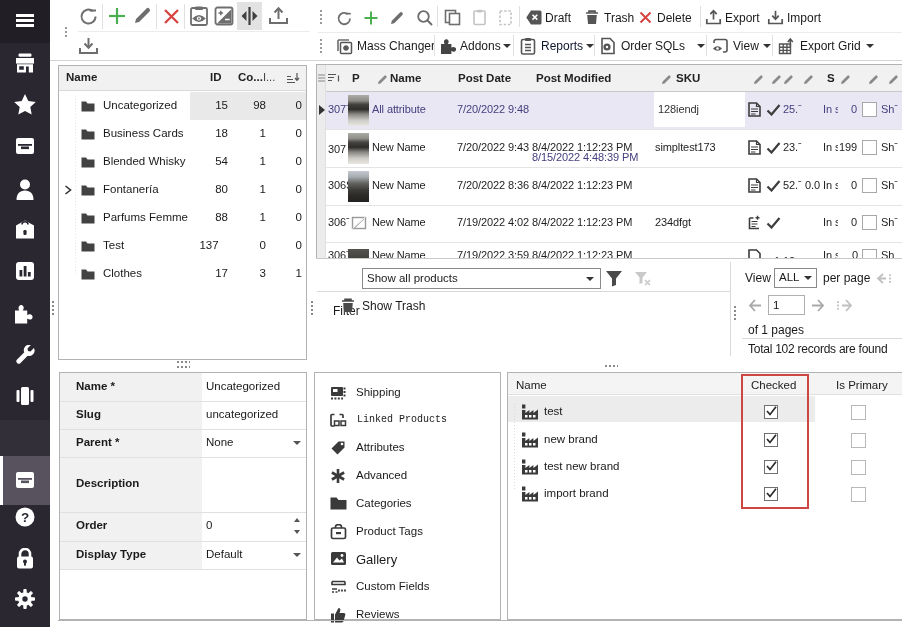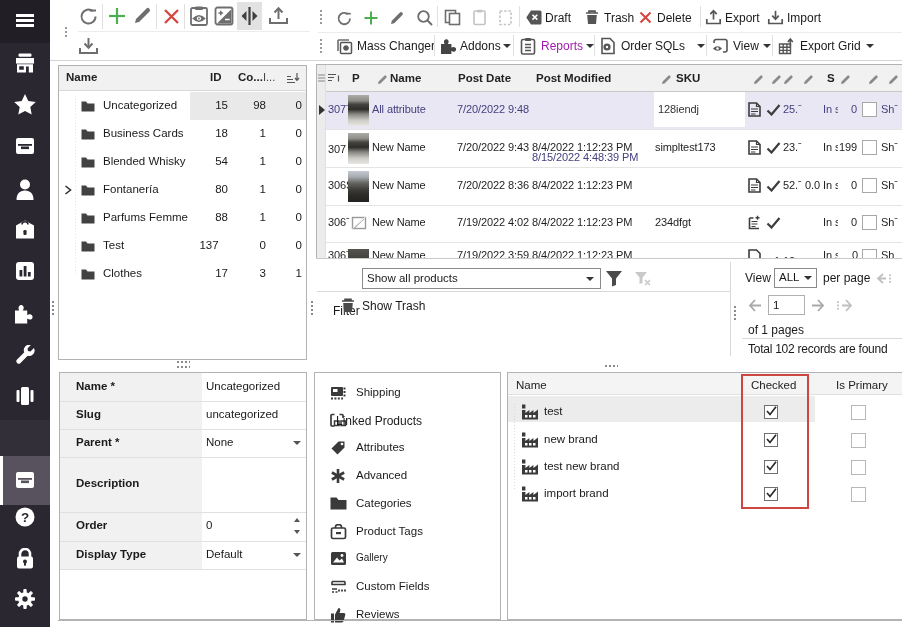--- a/index.html
+++ b/index.html
@@ -222,21 +222,21 @@
  <path d="M1 6 h3.6 c-2 -3.2 0.8 -5.6 2.8 -4.4 c1.6 1 1.6 2.8 0.4 4.4 h3.6 v3.6 c3.2 -2 5.6 0.8 4.4 2.8 c-1 1.6 -2.8 1.6 -4.4 0.4 v3.6 h-10.4 z" fill="#444"></path>
 </svg>
 <div class="abs txt" style="left:460px;top:39px;font-size:12px;color:#1a1a1a;">Addons</div>
 <div class="abs" style="left:503px;top:44px;width:0;height:0;border-left:4px solid transparent;border-right:4px solid transparent;border-top:4.5px solid #333;"></div>
 <div class="vline" style="left:513px;top:35px;height:21px;background:#e0e0e0;"></div>
 <svg class="abs" style="left:520px;top:37px;" width="16" height="18" viewBox="0 0 16 18">
  <rect x="1.5" y="2.5" width="13" height="14.5" rx="1.5" stroke="#555" stroke-width="1.6" fill="none"></rect>
  <rect x="5" y="1" width="6" height="3" rx="0.8" fill="#555"></rect>
  <path d="M5 7.5 h6 M5 10.5 h6 M5 13.5 h6" stroke="#555" stroke-width="1.3"></path>
 </svg>
-<div class="abs txt" style="left:541px;top:39px;font-size:12px;color:#a21caf;">Reports</div>
+<div class="abs txt" style="left:541px;top:39px;font-size:12px;color:#0f172a;">Reports</div>
 <div class="abs" style="left:586px;top:44px;width:0;height:0;border-left:4px solid transparent;border-right:4px solid transparent;border-top:4.5px solid #333;"></div>
 <div class="vline" style="left:594px;top:35px;height:21px;background:#e0e0e0;"></div>
 <svg class="abs" style="left:600px;top:37px;" width="16" height="18" viewBox="0 0 16 18">
  <path d="M2 1.5 h8 l4 4 v11 h-12 z" stroke="#555" stroke-width="1.6" fill="none"></path>
  <circle cx="7" cy="10" r="3.6" fill="#555"></circle>
  <circle cx="7" cy="10" r="1.2" fill="#fff"></circle>
 </svg>
 <div class="abs txt" style="left:621px;top:39px;font-size:12px;color:#1a1a1a;">Order SQLs</div>
 <div class="abs" style="left:697px;top:44px;width:0;height:0;border-left:4px solid transparent;border-right:4px solid transparent;border-top:4.5px solid #333;"></div>
 <div class="vline" style="left:706px;top:35px;height:21px;background:#e0e0e0;"></div>
@@ -550,21 +550,21 @@
     <rect x="3" y="4" width="4.5" height="3" fill="#fff"></rect>
     <path d="M14.5 2.5 v2 M14.5 6 v2 M14.5 9.5 v2" stroke="#3a3a3a" stroke-width="2"></path>
     <path d="M1 13.5 h12" stroke="#3a3a3a" stroke-width="1.8" stroke-dasharray="2 1.4"></path>
   </svg>
 <div class="abs txt" style="left:356px;top:386px;font-size:11.5px;color:#1a1a1a;">Shipping</div>
 <svg class="abs" style="left:330px;top:413px;" width="17" height="16" viewBox="0 0 17 16">
     <path d="M4.5 1.5 H2 a1 1 0 0 0 -1 1 V12 a1 1 0 0 0 1 1 h2.5 M9.5 1.5 H12 a1 1 0 0 1 1 1 V5" stroke="#3a3a3a" stroke-width="1.7" fill="none"></path>
     <rect x="4.5" y="8" width="4.5" height="4.5" stroke="#3a3a3a" stroke-width="1.5" fill="none"></rect>
     <rect x="11" y="8" width="4.5" height="4.5" stroke="#3a3a3a" stroke-width="1.5" fill="none"></rect>
   </svg>
-<div class="abs txt" style="left:336px;top:414px;font-size:12px;color:#1a1a1a;">Linked Products</div>
+<div class="abs txt" style="left:357px;top:414px;font-size:10px;color:#1a1a1a;font-family:Liberation Mono, monospace;">Linked Products</div>
 <svg class="abs" style="left:330px;top:440px;" width="17" height="16" viewBox="0 0 17 16">
     <path d="M1.5 8.5 L8.5 1.5 h6 v6 L7.5 14.5 z" fill="#3a3a3a"></path>
     <circle cx="12" cy="4" r="1.3" fill="#fff"></circle>
   </svg>
 <div class="abs txt" style="left:356px;top:441px;font-size:11.5px;color:#1a1a1a;">Attributes</div>
 <svg class="abs" style="left:330px;top:468px;" width="16" height="16" viewBox="0 0 16 16">
     <g stroke="#3a3a3a" stroke-width="2.6">
       <line x1="8" y1="1" x2="8" y2="15"></line>
       <line x1="1.9" y1="4.5" x2="14.1" y2="11.5"></line>
       <line x1="1.9" y1="11.5" x2="14.1" y2="4.5"></line>
@@ -579,21 +579,21 @@
     <rect x="1.5" y="4" width="14" height="10.5" rx="1.5" stroke="#3a3a3a" stroke-width="1.7" fill="none"></rect>
     <path d="M5.5 4 V2.8 a3 2.2 0 0 1 6 0 V4" stroke="#3a3a3a" stroke-width="1.7" fill="none"></path>
     <rect x="6" y="8" width="5" height="2.2" fill="#3a3a3a"></rect>
   </svg>
 <div class="abs txt" style="left:356px;top:525px;font-size:11.5px;color:#1a1a1a;">Product Tags</div>
 <svg class="abs" style="left:330px;top:551px;" width="17" height="15" viewBox="0 0 17 15">
     <rect x="1" y="1" width="15" height="13" rx="1.5" fill="#3a3a3a"></rect>
     <path d="M3 11.5 L7 6.5 L9.5 9.5 L12 7.5 L14 11.5 z" fill="#fff"></path>
     <circle cx="12" cy="4.5" r="1.4" fill="#fff"></circle>
   </svg>
-<div class="abs txt" style="left:356px;top:552px;font-size:10px;color:#1a1a1a;">Gallery</div>
+<div class="abs txt" style="left:356px;top:552px;font-size:13px;color:#1a1a1a;">Gallery</div>
 <svg class="abs" style="left:330px;top:579px;" width="17" height="16" viewBox="0 0 17 16">
     <path d="M2 2.5 h13 M2 2.5 v3 h13 v-3" stroke="#3a3a3a" stroke-width="1.6" fill="none"></path>
     <path d="M2 10 h5 M2 13 h2 M5.5 13 h2" stroke="#3a3a3a" stroke-width="1.6"></path>
     <path d="M9 10.5 v2 M12 10.5 v2 M15 10.5 v2" stroke="#3a3a3a" stroke-width="1.8"></path>
   </svg>
 <div class="abs txt" style="left:356px;top:580px;font-size:11.5px;color:#1a1a1a;">Custom Fields</div>
 <svg class="abs" style="left:330px;top:607px;" width="16" height="16" viewBox="0 0 16 16">
     <rect x="1" y="6.5" width="3" height="9" fill="#3a3a3a"></rect>
     <path d="M5 7.5 L8.5 1 c1.5 0 2.2 1 1.8 2.5 L9.5 6 h4 a1.8 1.8 0 0 1 1.7 2.3 l-1.6 5.8 a2 2 0 0 1 -1.9 1.4 H5 z" fill="#3a3a3a"></path>
   </svg>

